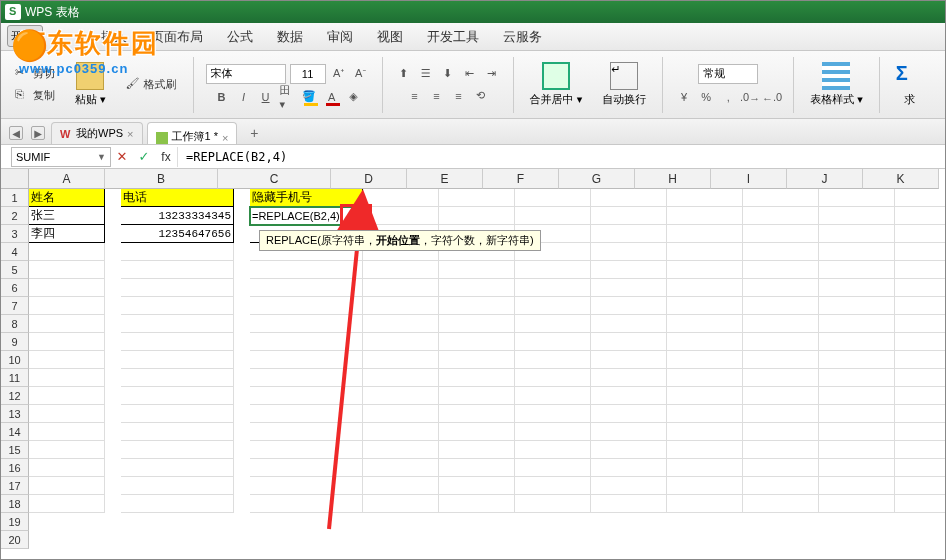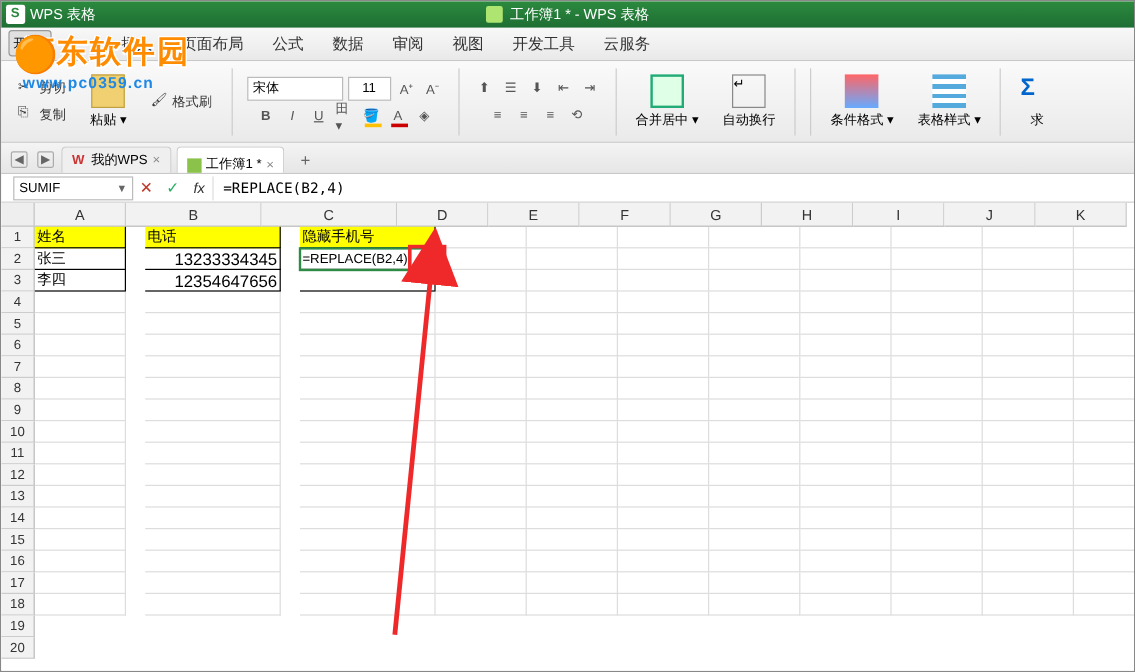--- a/index.html
+++ b/index.html
@@ -23,73 +23,69 @@
 .ribbon .group { display:flex; flex-direction:column; align-items:center; gap:2px; padding:0 4px; }
 .ribbon .sep { width:1px; height:56px; background:#ccc; margin:0 4px; }
 .ribbon .btn { display:flex; align-items:center; gap:2px; font-size:11px; color:#333; cursor:pointer; padding:2px 4px; }
 .ribbon .btn .ico { width:16px; height:16px; display:inline-block; }
 .ribbon .big-btn { display:flex; flex-direction:column; align-items:center; font-size:11px; padding:4px 8px; cursor:pointer; gap:2px; }
 .ribbon .big-btn .ico { width:28px; height:28px; }
 .ribbon select, .ribbon .combo { height:20px; font-size:11px; border:1px solid #bbb; background:#fff; }
 .ribbon .font-name { width:80px; padding:2px 4px; }
 .ribbon .font-size { width:36px; padding:2px 4px; text-align:center; }
 .ribbon .num-format { width:60px; padding:2px 4px; }
-.ribbon .mini-row { display:flex; gap:4px; align-items:center; }
+.ribbon .mini-row { display:flex; gap:4px; align-items:flex-start; }
 .ribbon .mini-ico { width:18px; height:18px; border:1px solid transparent; display:inline-flex; align-items:center; justify-content:center; font-size:11px; cursor:pointer; color:#555; }
 
 .tab-strip { height:26px; background:linear-gradient(#f4f4f4,#e6e6e6); border-bottom:1px solid #c8c8c8; display:flex; align-items:flex-end; padding-left:6px; gap:4px; }
 .tab-strip .nav { width:14px; height:14px; border:1px solid #aaa; border-radius:2px; cursor:pointer; margin:0 2px 4px; display:flex; align-items:center; justify-content:center; font-size:10px; color:#666;}
 .doc-tab { display:flex; align-items:center; height:22px; padding:0 8px; font-size:11px; border:1px solid #c8c8c8; border-bottom:none; background:#efefef; border-radius:4px 4px 0 0; cursor:pointer; gap:4px; }
 .doc-tab.active { background:#fff;align-items:flex-end; }
 .doc-tab .tab-ico { width:12px; height:12px; display:inline-block; }
 .doc-tab .close { font-size:11px; color:#888; cursor:pointer; }
 .tab-strip .add-tab { width:18px; height:18px; display:flex; align-items:center; justify-content:center; font-size:14px; color:#666; cursor:pointer; margin:0 0 2px 4px; }
 
 .formula-bar { height:24px; display:flex; align-items:center; border-bottom:1px solid #c8c8c8; background:#fff; }
 .name-box { width:100px; height:20px; margin-left:10px; border:1px solid #bbb; font-size:11px; padding:0 4px; display:flex; align-items:center; }
 .name-box .dd { margin-left:auto; font-size:9px; color:#666; }
 .fb-btn { width:22px; height:20px; display:flex; align-items:center; justify-content:center; cursor:pointer; font-size:13px; }
 .fb-btn.cancel { color:#c0392b; }
 .fb-btn.confirm { color:#27ae60; }
-.fb-btn.fx { font-style:italic; color:#333; font-size:12px; }
+.fb-btn.fx { color:#333; font-size:12px; }
 .formula-input { flex:1; border-left:1px solid #ddd; height:20px; font-size:12px; padding:0 8px; display:flex; align-items:center; font-family:Consolas,monospace; }
 
 .grid-area { position:relative; height:390px; overflow:hidden; background:#fff; }
 .corner { position:absolute; left:0; top:0; width:28px; height:20px; background:#eee; border-right:1px solid #bbb; border-bottom:1px solid #bbb; }
 .col-headers { position:absolute; left:28px; top:0; display:flex; height:20px; }
 .col-headers .ch { width:76px; height:20px; border-right:1px solid #ccc; border-bottom:1px solid #bbb; background:#f2f2f2; display:flex; align-items:center; justify-content:center; font-size:12px; color:#333; }
 .col-headers .ch.wide { width:113px; }
 .row-headers { position:absolute; left:0; top:20px; display:flex; flex-direction:column; width:28px; }
 .row-headers .rh { height:18px; border-bottom:1px solid #ccc; border-right:1px solid #bbb; background:#f2f2f2; display:flex; align-items:center; justify-content:center; font-size:11px; color:#333; }
 .cells { position:absolute; left:28px; top:20px; }
 .cells .row { display:flex; height:18px;text-align:right; }
 .cells .cell { width:76px; height:18px; border-right:1px solid #ddd; border-bottom:1px solid #ddd; font-size:12px; display:flex; align-items:center; padding:0 2px; overflow:hidden; white-space:nowrap; }
 .cells .cell.wide { width:113px;margin-left:16px; }
 .cells .cell.hdr { background:#ffff00; font-weight:normal; border-right:1px solid #000; border-bottom:1px solid #000; }
 .cells .cell.bord { border-right:1px solid #000; border-bottom:1px solid #000;font-family:Liberation Serif, serif; }
-.cells .cell.right { justify-content:flex-end; font-family:Liberation Sans, sans-serif; font-size:14px; }
+.cells .cell.right { justify-content:flex-end; font-family:Liberation Mono, monospace; font-size:11px; }
 .cells .cell.editing { background:#fff; position:relative; z-index:10; outline:2px solid #2e8b46; outline-offset:-1px; font-family:Consolas,monospace; font-size:11px; overflow:visible; }
 .cells .cell.editing .ed-txt { white-space:nowrap; }
 .cells .cell.editing .red-box { position:absolute; right:-10px; top:-3px; width:32px; height:24px; border:3px solid #ef2929; pointer-events:none; }
 .tooltip { position:absolute; left:258px; top:61px; background:#ffffe5; border:1px solid #999; padding:2px 6px; font-size:11px; font-family:SimSun,monospace; z-index:20; white-space:nowrap; }
 .tooltip b { font-weight:bold; }
 .arrow { position:absolute; z-index:15; pointer-events:none; }
 
 @media print { body { border:none; } }
 </style>
 </head>
 <body>
 
 <div class="title-bar">
   <span class="app-icon"></span>
   <span class="app-name">WPS 表格</span>
-  <div class="doc-title">
-    <span class="doc-icon"></span>
-    <span>工作簿1 * - WPS 表格</span>
-  </div>
 </div>
 
 <div class="watermark">
   <span class="logo">🟠</span>
   <div class="big">河东软件园</div>
   <div class="url">www.pc0359.cn</div>
 </div>
 
 <div class="menu-bar">
   <div class="drop-icon">开始 ▾</div>
@@ -161,25 +157,33 @@
   <div class="sep"></div>
   <div class="big-btn">
     <span class="ico" style="border:2px solid #2a7; background:#dfffe6;"></span>
     <span><span>合并居中</span> ▾</span>
   </div>
   <div class="big-btn">
     <span class="ico" style="border:1px solid #888;">↵</span>
     <span>自动换行</span>
   </div>
   <div class="sep"></div>
+  <div class="group" style="gap:4px;">
+    <div class="mini-row">
+        <input class="combo num-format" value="常规" style="">
+      </div>
+    <div class="mini-row">
+      <span class="mini-ico">¥</span>
+      <span class="mini-ico">%</span>
+      <span class="mini-ico">,</span>
+      <span class="mini-ico">.0→</span>
+      <span class="mini-ico">←.0</span>
+    </div>
+  </div>
   <div class="sep"></div>
-  <div class="big-btn">
-    <span class="ico" style="background:linear-gradient(#f66,#6af);"></span>
-    <span><span>条件格式</span> ▾</span>
-  </div>
   <div class="big-btn">
     <span class="ico" style="background:repeating-linear-gradient(0deg,#5ad,#5ad 4px,#fff 4px,#fff 8px);"></span>
     <span><span>表格样式</span> ▾</span>
   </div>
   <div class="sep"></div>
   <div class="big-btn">
     <span class="ico" style="font-size:20px;font-weight:bold;color:#06c;">Σ</span>
     <span>求</span>
   </div>
 </div>
@@ -481,20 +485,23 @@
         <div class="cell"></div>
         <div class="cell"></div>
         <div class="cell"></div>
         <div class="cell"></div>
         <div class="cell"></div>
         <div class="cell"></div>
         <div class="cell"></div>
       </div>
     </div>
 
+  <div class="tooltip">
+    <span>REPLACE</span><span>(</span><span>原字符串</span><span>，</span><b>开始位置</b><span>，</span><span>字符个数</span><span>，</span><span>新字符串</span><span>)</span>
+  </div>
 
   <svg class="arrow" style="left:0;top:0;" width="946" height="390">
     <defs>
         <marker id="ah" markerWidth="12" markerHeight="12" refX="2" refY="6" orient="auto">
           <path d="M0,0 L12,6 L0,12 Z" fill="#ef2929"></path>
         </marker>
       </defs>
     <line x1="328" y1="360" x2="358" y2="60" stroke="#ef2929" stroke-width="4" marker-end="url(#ah)"></line>
   </svg>
 </div>

